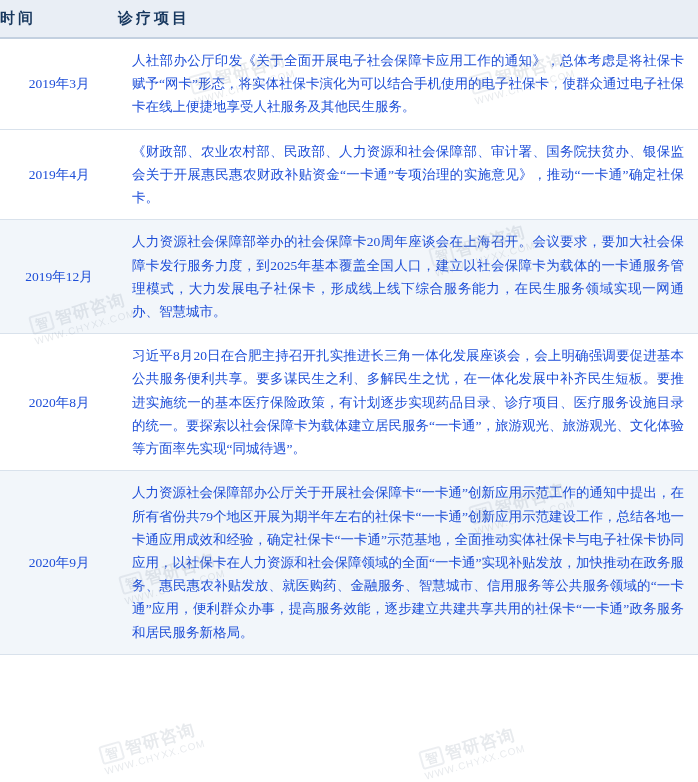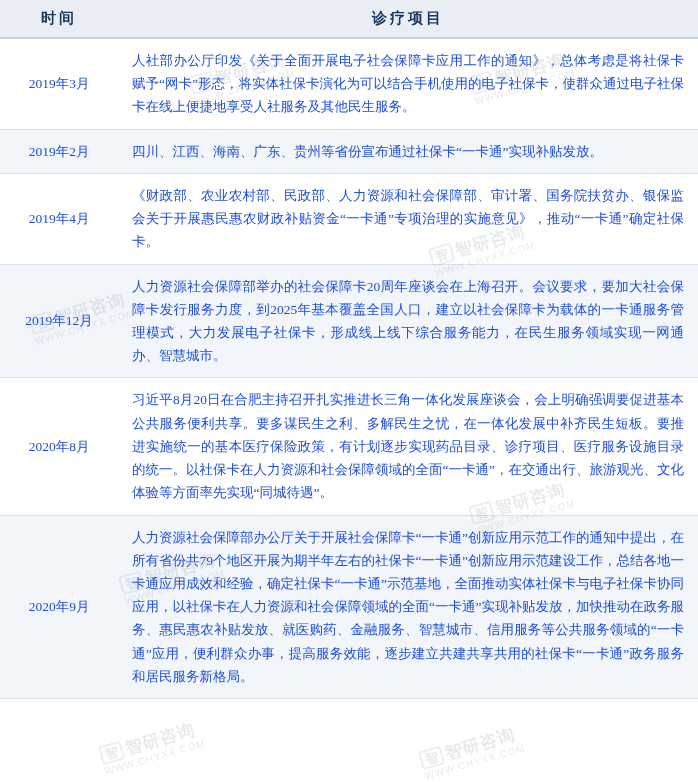--- a/index.html
+++ b/index.html
@@ -25,21 +25,21 @@
     table-layout: fixed;
   }
   table.policy-table col.c-time { width: 118px; }
   table.policy-table col.c-content { width: 580px; }
 
   thead th {
     background: #e9eef5;
     color: #17375e;
     font-weight: bold;
     font-size: 15px;
-    text-align: center;
+    text-align: left;
     padding: 9px 0;
     border-bottom: 2px solid #c3d0e0;
     letter-spacing: 3px;
     font-family: "Liberation Serif", "DejaVu Serif", serif;
   }
   tbody td {
     font-size: 13.5px;
     line-height: 1.72;
     color: #1d4ed8;
     vertical-align: middle;
@@ -124,35 +124,31 @@
       <tr>
         <th>时间</th>
         <th>诊疗项目</th>
       </tr>
     </thead>
     <tbody>
       <tr>
         <td class="time">2019年3月</td>
         <td class="content">人社部办公厅印发《关于全面开展电子社会保障卡应用工作的通知》，总体考虑是将社保卡赋予“网卡”形态，将实体社保卡演化为可以结合手机使用的电子社保卡，使群众通过电子社保卡在线上便捷地享受人社服务及其他民生服务。</td>
       </tr>
-      <tr class="alt">
-        <td class="time">2019年2月</td>
-        <td class="content">四川、江西、海南、广东、贵州等省份宣布通过社保卡“一卡通”实现补贴发放。</td>
-      </tr>
       <tr>
         <td class="time">2019年4月</td>
         <td class="content">《财政部、农业农村部、民政部、人力资源和社会保障部、审计署、国务院扶贫办、银保监会关于开展惠民惠农财政补贴资金“一卡通”专项治理的实施意见》，推动“一卡通”确定社保卡。</td>
       </tr>
       <tr class="alt">
         <td class="time">2019年12月</td>
         <td class="content">人力资源社会保障部举办的社会保障卡20周年座谈会在上海召开。会议要求，要加大社会保障卡发行服务力度，到2025年基本覆盖全国人口，建立以社会保障卡为载体的一卡通服务管理模式，大力发展电子社保卡，形成线上线下综合服务能力，在民生服务领域实现一网通办、智慧城市。</td>
       </tr>
       <tr>
         <td class="time">2020年8月</td>
-        <td class="content">习近平8月20日在合肥主持召开扎实推进长三角一体化发展座谈会，会上明确强调要促进基本公共服务便利共享。要多谋民生之利、多解民生之忧，在一体化发展中补齐民生短板。要推进实施统一的基本医疗保险政策，有计划逐步实现药品目录、诊疗项目、医疗服务设施目录的统一。以社保卡在人力资源和社会保障领域的全面“一卡通”，在交通出行、旅游观光、文化体验等方面率先实现“同城待遇”。</td>
+        <td class="content">习近平8月20日在合肥主持召开扎实推进长三角一体化发展座谈会，会上明确强调要促进基本公共服务便利共享。要多谋民生之利、多解民生之忧，在一体化发展中补齐民生短板。要推进实施统一的基本医疗保险政策，有计划逐步实现药品目录、诊疗项目、医疗服务设施目录的统一。要探索以社会保障卡为载体建立居民服务“一卡通”，旅游观光、旅游观光、文化体验等方面率先实现“同城待遇”。</td>
       </tr>
       <tr class="alt">
         <td class="time">2020年9月</td>
         <td class="content">人力资源社会保障部办公厅关于开展社会保障卡“一卡通”创新应用示范工作的通知中提出，在所有省份共79个地区开展为期半年左右的社保卡“一卡通”创新应用示范建设工作，总结各地一卡通应用成效和经验，确定社保卡“一卡通”示范基地，全面推动实体社保卡与电子社保卡协同应用，以社保卡在人力资源和社会保障领域的全面“一卡通”实现补贴发放，加快推动在政务服务、惠民惠农补贴发放、就医购药、金融服务、智慧城市、信用服务等公共服务领域的“一卡通”应用，便利群众办事，提高服务效能，逐步建立共建共享共用的社保卡“一卡通”政务服务和居民服务新格局。</td>
       </tr>
     </tbody>
   </table>
 
   <div class="wm wm-a">
     <span class="wm-logo">智</span><span class="wm-txt">智研咨询</span>

